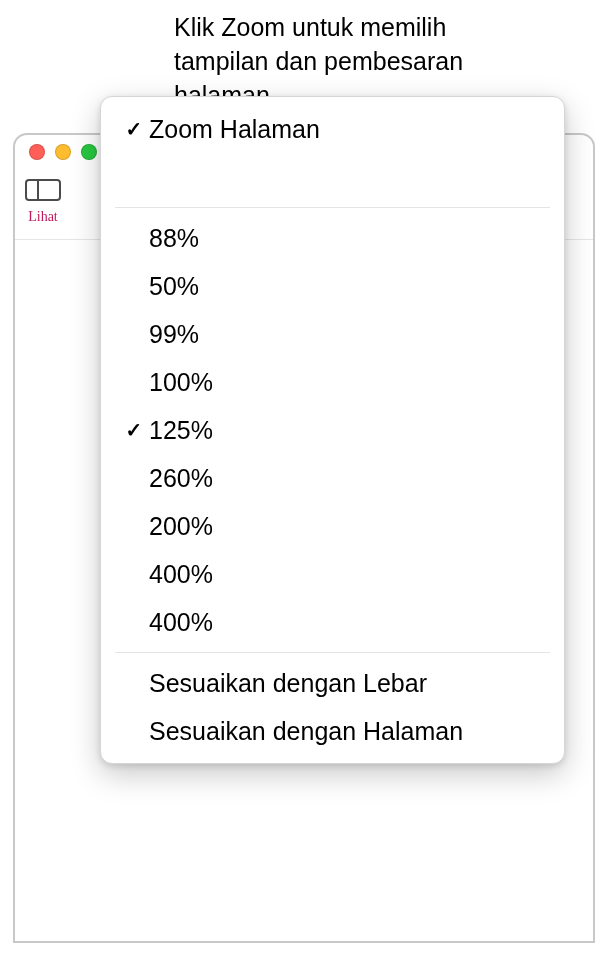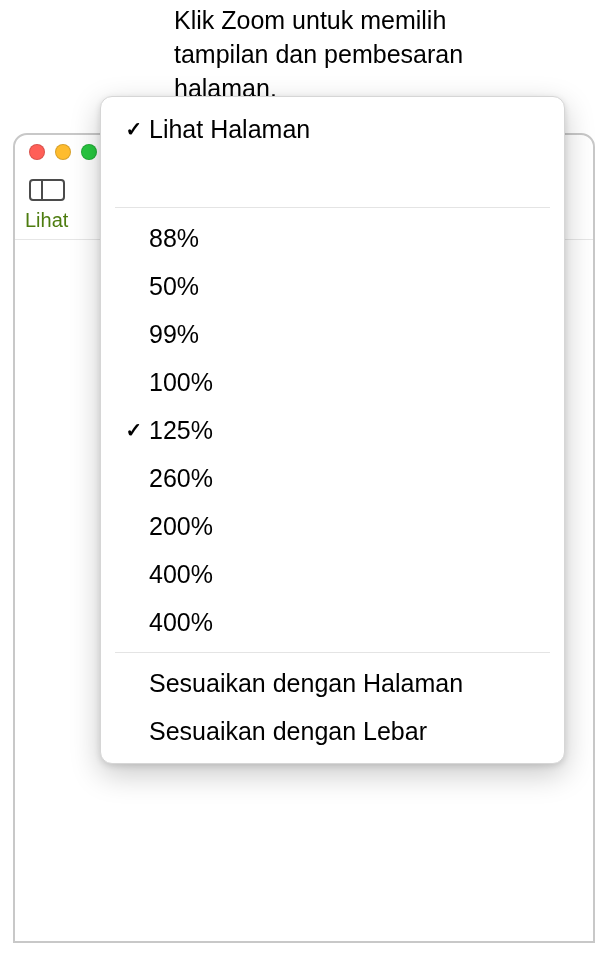--- a/index.html
+++ b/index.html
@@ -10,21 +10,21 @@
     body {
       font-family: -apple-system, BlinkMacSystemFont, "Helvetica Neue", Helvetica, Arial, sans-serif;
       background: #ffffff;
       width: 608px;
       height: 954px;
       position: relative;
       overflow: hidden;
     }
     .annotation {
       position: absolute;
-      top: 4px;
+      top: 11px;
       left: 174px;
       font-size: 25px;
       line-height: 1.35;
       color: #000;
       width: 360px;
     }
     .callout-line {
       position: absolute;
       left: 182px;
       top: 110px;
@@ -79,22 +79,23 @@
       display: flex;
       align-items: center;
       justify-content: center;
     }
     .view-icon {
       width: 36px;
       height: 24px;
       display: block;
     }
     .toolbar-label {
-      font-size: 20px;
-      color: #4d7c0f;
+      font-size: 14px;
+      color: #be185d;
+      font-family: Liberation Serif, serif;
     }
     .zoom-button {
       display: inline-flex;
       align-items: center;
       gap: 6px;
       background: #ececec;
       border-radius: 8px;
       padding: 4px 10px 4px 14px;
       font-size: 22px;
       color: #2a2a2a;
@@ -211,21 +212,21 @@
 
   <div class="divider"></div>
 </div>
 
 <div class="dropdown">
 
   <div class="menu-item">
     <span class="check-col">
         <span class="checkmark" style="visibility: visible;">✓</span>
       </span>
-    <span>Lihat Halaman</span>
+    <span>Zoom Halaman</span>
   </div>
   <div class="menu-item">
     <span class="check-col">
         <span class="checkmark" style="visibility: hidden;">✓</span>
       </span>
   </div>
 
   <div class="menu-sep"></div>
 
   <div class="menu-item">
@@ -278,21 +279,21 @@
   </div>
   <div class="menu-item">
     <span class="check-col">
         <span class="checkmark" style="visibility: hidden;">✓</span>
       </span>
     <span>400%</span>
   </div>
 
   <div class="menu-sep"></div>
 
+  <div class="menu-item">
+    <span class="check-col"></span>
+    <span>Sesuaikan dengan Lebar</span>
+  </div>
   <div class="menu-item">
     <span class="check-col"></span>
     <span>Sesuaikan dengan Halaman</span>
   </div>
-  <div class="menu-item">
-    <span class="check-col"></span>
-    <span>Sesuaikan dengan Lebar</span>
-  </div>
 </div>
 
 </body></html>

